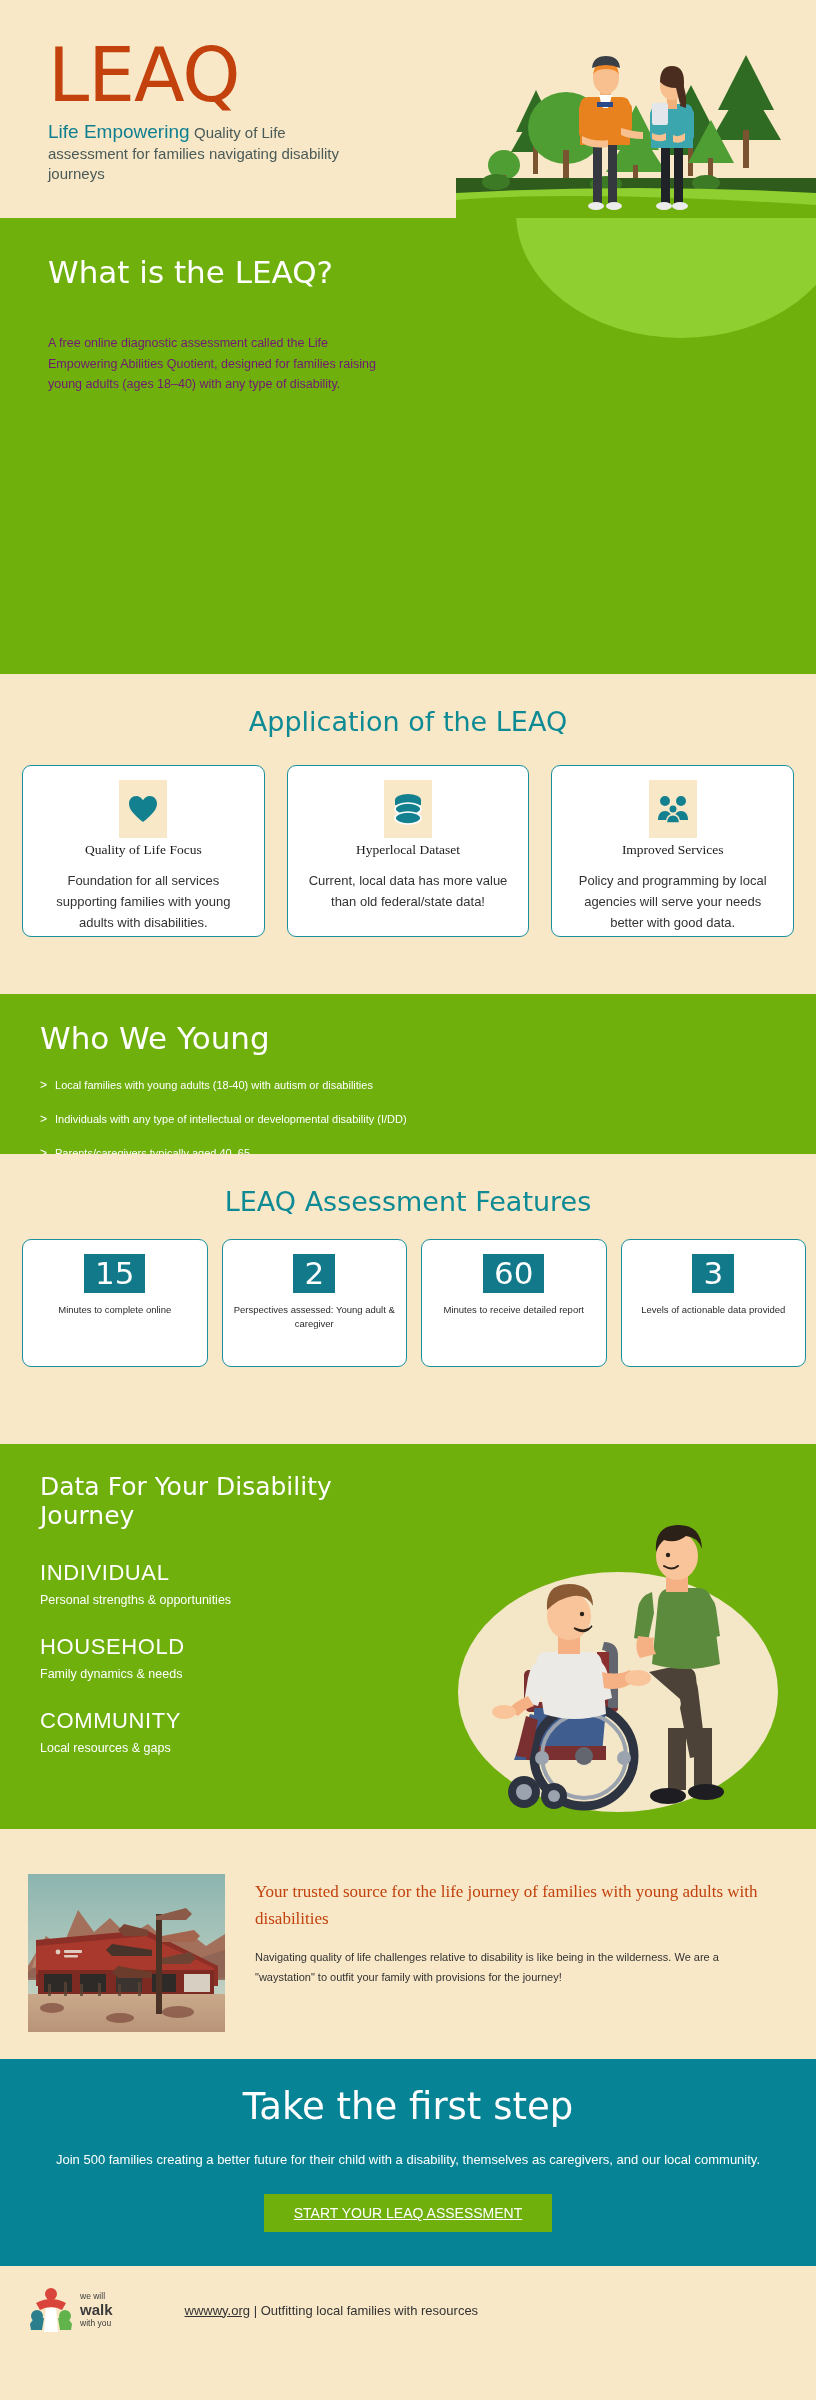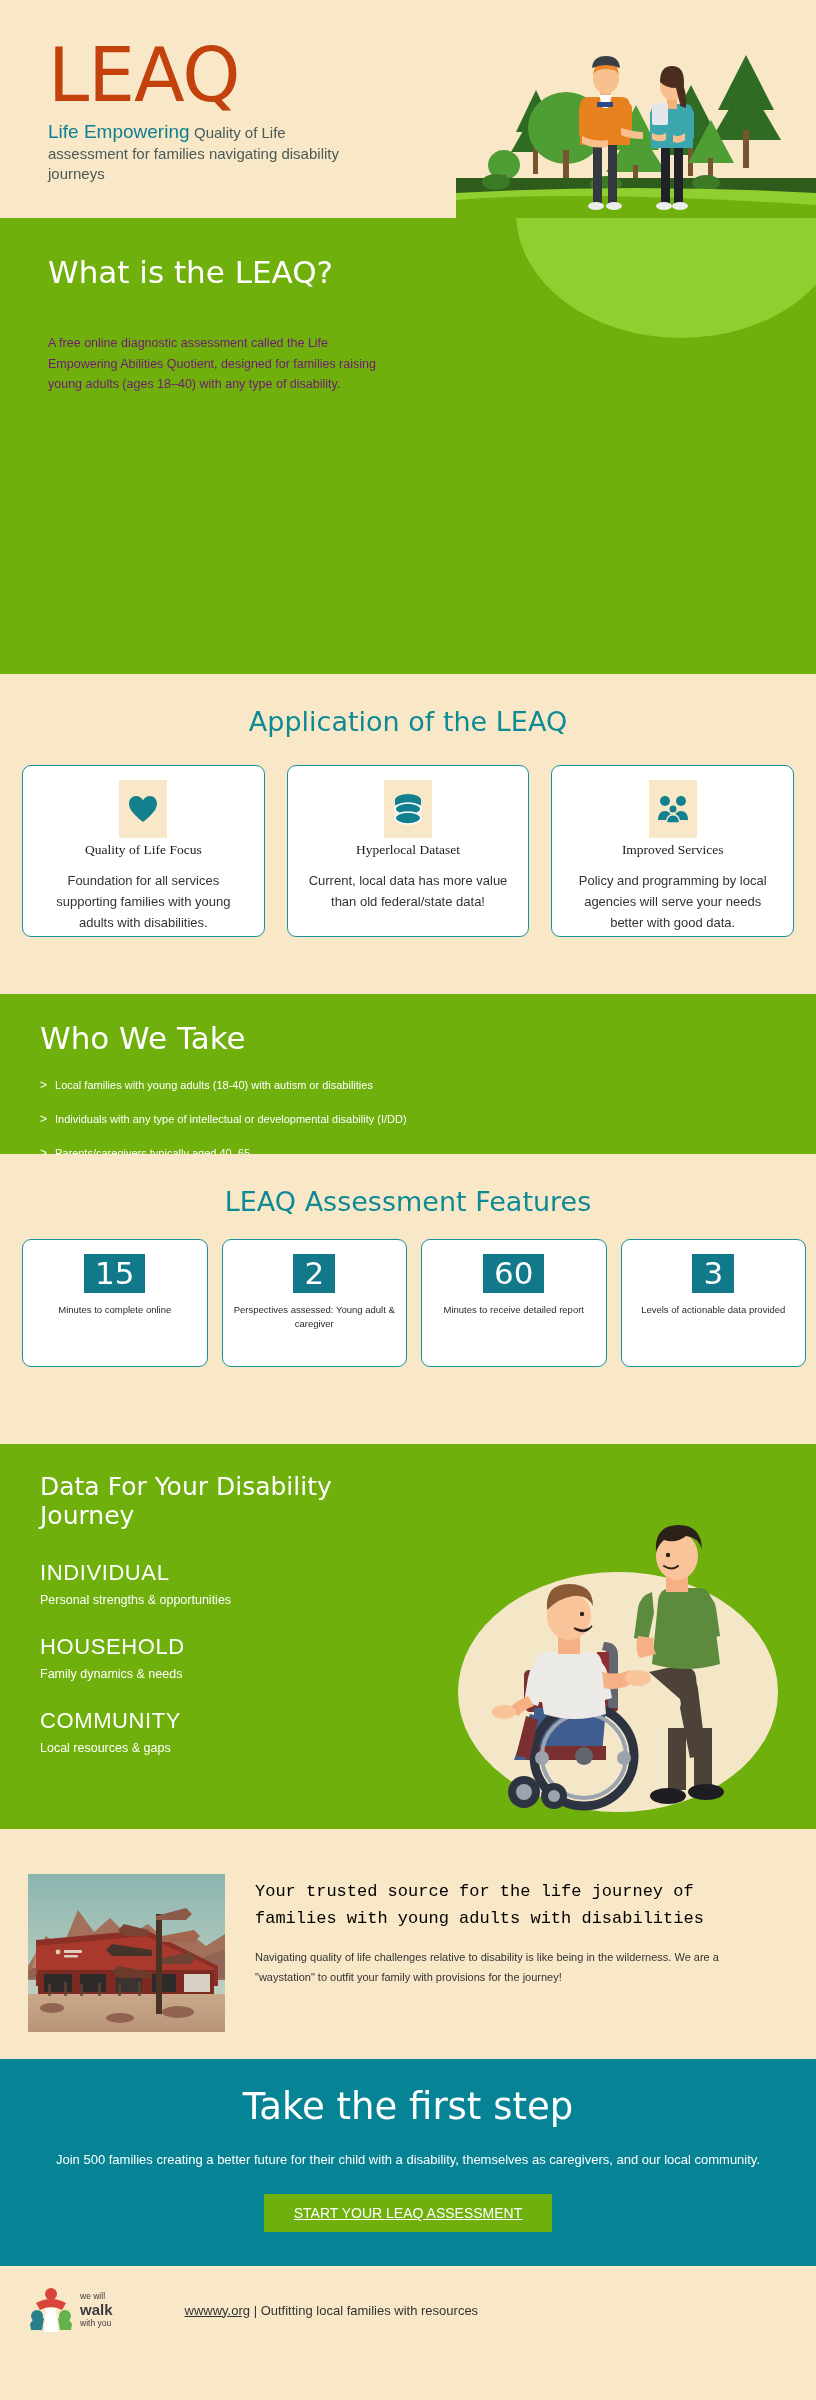--- a/index.html
+++ b/index.html
@@ -109,22 +109,22 @@
   .data-art { position:absolute; right:10px; top:12px; width:400px; height:370px; }
 
   
   .sec-trust {
     position:relative; width:816px; height:230px; background:#f8e8c8;
     display:flex; padding:45px 40px 0 28px; gap:30px;
   }
   .photo { width:197px; height:158px; flex:none; position:relative; overflow:hidden; }
   .trust-txt { flex:1; padding-top:4px; }
   .trust-head {
-    font-size:17px; color:#000000; line-height:1.6; margin-bottom:16px;
-    font-family:Liberation Mono, monospace;
+    font-size:17px; color:#c2410c; line-height:1.6; margin-bottom:16px;
+    font-family:Liberation Serif, serif;
   }
   .trust-body { font-size:11px; color:#333; line-height:1.8; }
 
   
   .sec-cta {
     position:relative; width:816px; height:207px; background:#068395;
     text-align:center; padding-top:26px;
   }
   .cta-h {
     font-size:37px; color:#ffffff; font-weight:400; margin-bottom:20px;
@@ -279,21 +279,21 @@
         </svg>
       </div>
       <div class="card3-title">Improved Services</div>
       <div class="card3-body">Policy and programming by local agencies will serve your needs better with good data.</div>
     </div>
 
   </div>
 </div>
 
 <div class="sec-who">
-  <div class="h-white" style="position:static;">Who We Take</div>
+  <div class="h-white" style="position:static;">Who We Young</div>
   <div class="who-list">
     <div class="who-item">
       <span class="chev">&gt;</span>
       <span>Local families with young adults (18-40) with autism or disabilities</span>
     </div>
     <div class="who-item">
       <span class="chev">&gt;</span>
       <span>Individuals with any type of intellectual or developmental disability (I/DD)</span>
     </div>
     <div class="who-item">

